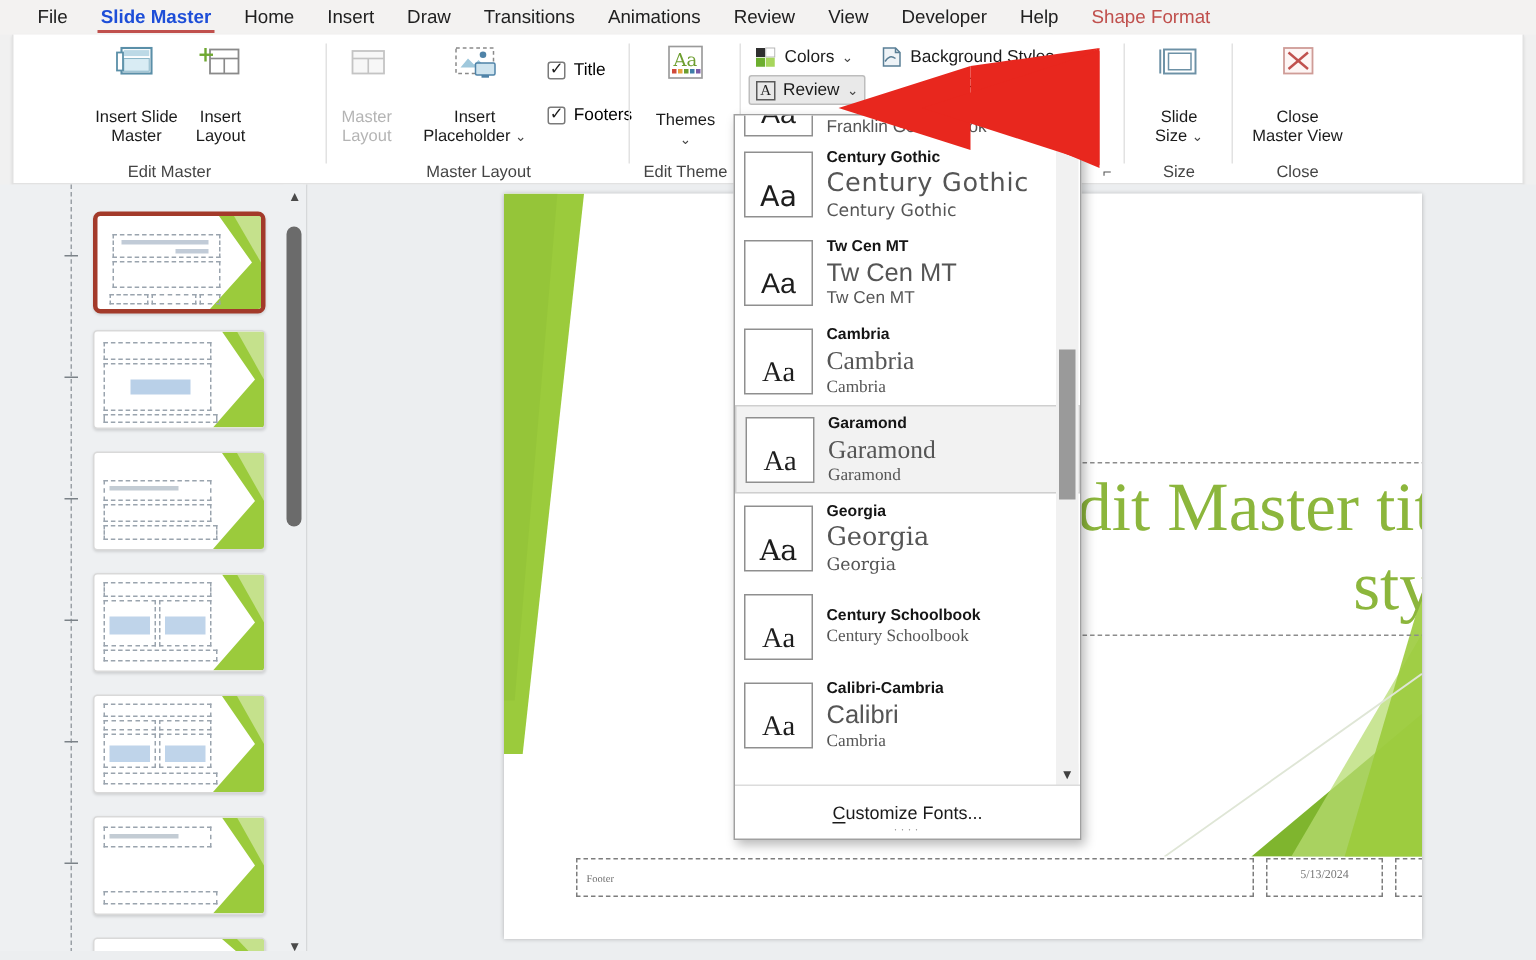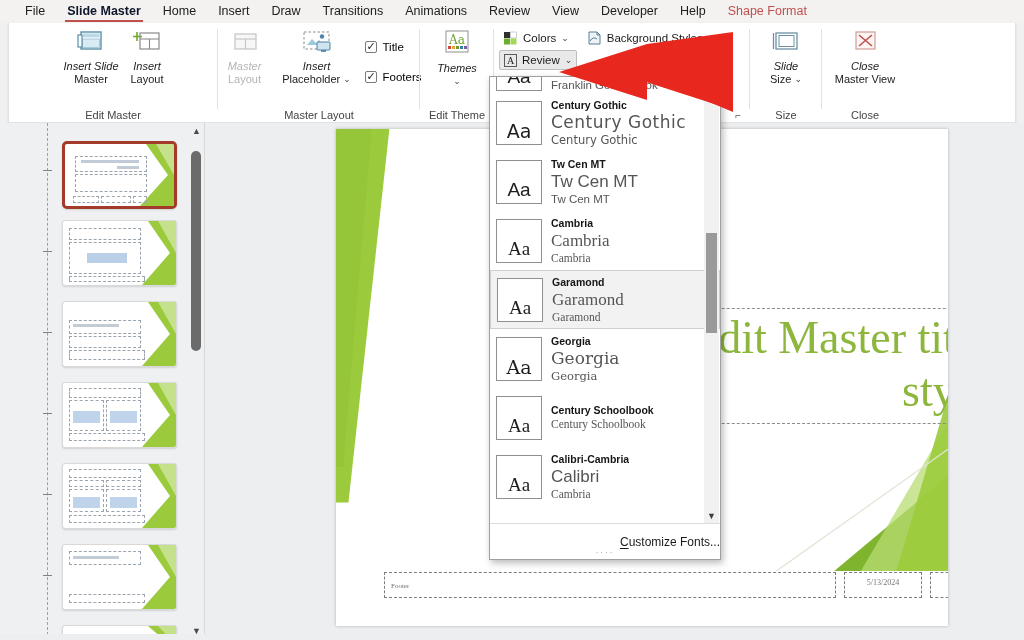--- a/index.html
+++ b/index.html
@@ -13,21 +13,21 @@
 
   
   .tabstrip {
     position: absolute; left: 0; top: 0; width: 1024px; height: 23px;
     background: #f3f2f1;
     display: flex; align-items: center;
     padding-left: 14px;
     font-size: 12.5px; color: #202020;
   }
   .tab { padding: 0 11px; height: 23px; line-height: 23px; white-space: nowrap; cursor: default; }
-  .tab.active { font-weight: bold; color: #0f172a; position: relative; }
+  .tab.active { font-weight: bold; color: #1d4ed8; position: relative; }
   .tab.active::after {
     content: ""; position: absolute; left: 9px; right: 9px; bottom: 1px;
     height: 2px; background: #c0504d;
   }
   .tab.contextual { color: #c0504d; }
 
   
   .ribbon {
     position: absolute; left: 8px; top: 23px; width: 1008px; height: 100px;
     background: #ffffff;
@@ -47,21 +47,21 @@
   .group-sep {
     position: absolute; top: 6px; width: 1px; height: 80px; background: #e2e2e2;
   }
 
   .bigbtn {
     width: 60px; display: flex; flex-direction: column; align-items: center;
     font-size: 11px; color: #1b1b1b; text-align: center; line-height: 13px;
     padding-top: 3px; cursor: default;
   }
   .bigbtn.disabled { color: #b4b4b4; }
-  .bigbtn .lbl { margin-top: 4px; font-style: italic; }
+  .bigbtn .lbl { margin-top: 16px; }
 
   .smallbtn {
     display: flex; align-items: center; gap: 5px;
     font-size: 11.5px; color: #1b1b1b; height: 21px; padding: 0 4px;
     white-space: nowrap; cursor: default;
   }
   .smallbtn.disabled { color: #b9b9b9; }
 
   .chk { display: flex; align-items: center; gap: 6px; font-size: 11.5px; height: 22px; }
   .chkbox {
@@ -195,21 +195,21 @@
     position: absolute; left: 0; width: 15px; height: 15px; font-size: 9px;
     text-align: center; line-height: 15px; color: #404040; background: #f1f1f1;
   }
   .menu-scroll .sb-up { top: 0; } .menu-scroll .sb-dn { bottom: 0; }
   .menu-scroll .sb-thumb {
     position: absolute; left: 2px; top: 155px; width: 11px; height: 100px;
     background: #9a9a9a;
   }
   .menu-foot {
     position: absolute; left: 0; right: 0; bottom: 0; height: 36px;
-    border-top: 1px solid #dcdcdc; display: flex; align-items: center; justify-content: flex-end;
+    border-top: 1px solid #dcdcdc; display: flex; align-items: center; justify-content: center;
     font-size: 12px; color: #1b1b1b;
   }
   .menu-foot u { text-underline-offset: 2px; }
   .grip { position: absolute; left: 50%; bottom: 2px; transform: translateX(-50%); font-size: 8px; color: #9a9a9a; letter-spacing: 2px; }
 
   
   .redarrow { position: absolute; left: 555px; top: 30px; width: 180px; height: 84px; z-index: 50; }
 
   
   .bottombar { position: absolute; left: 0; bottom: 0; width: 1024px; height: 6px; background: #eceef0; }

